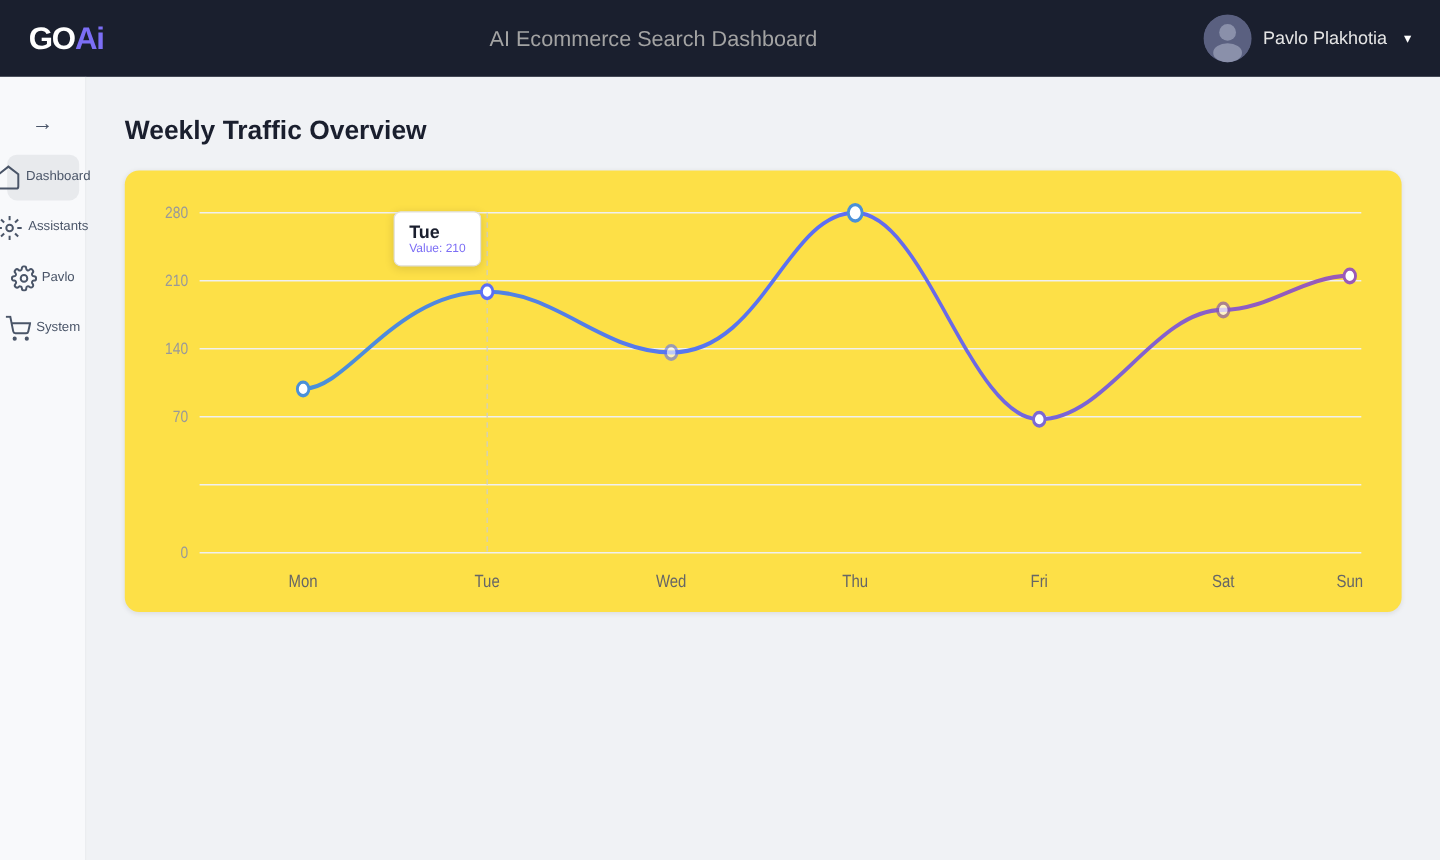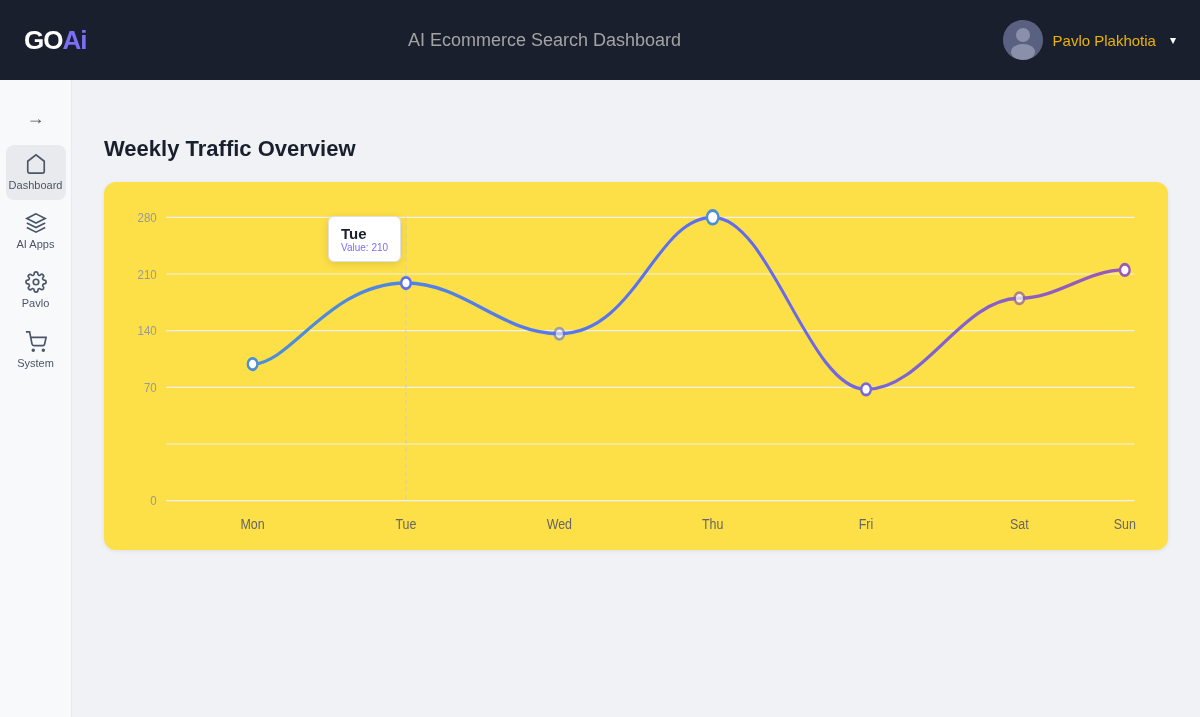--- a/index.html
+++ b/index.html
@@ -1,21 +1,21 @@
 <!DOCTYPE html>
 <html><head>
   <meta charset="utf-8">
   <style>
     * { box-sizing: border-box; margin: 0; padding: 0; }
     body { font-family: -apple-system, BlinkMacSystemFont, 'Segoe UI', sans-serif; background: #f0f2f5; display: flex; flex-direction: column; height: 717px; width: 1200px; overflow: hidden; }
 
     
     .header {
       background: #1a1f2e;
-      height: 80px;
+      height: 64px;
       display: flex;
       align-items: center;
       justify-content: space-between;
       padding: 0 24px;
       flex-shrink: 0;
     }
     .header-logo {
       display: flex;
       align-items: center;
       gap: 2px;
@@ -44,21 +44,21 @@
       height: 40px;
       border-radius: 50%;
       background: #4a4f6a;
       display: flex;
       align-items: center;
       justify-content: center;
       overflow: hidden;
     }
     .user-avatar svg { width: 40px; height: 40px; }
     .user-name {
-      color: #eab308;
+      color: #e5e5e5;
       font-size: 15px;
     }
     .chevron-down {
       color: white;
       font-size: 12px;
       margin-left: 4px;
     }
 
     
     .layout {
@@ -74,21 +74,21 @@
       border-right: 1px solid #e8eaed;
       display: flex;
       flex-direction: column;
       align-items: center;
       padding: 16px 0;
       gap: 4px;
       flex-shrink: 0;
     }
     .sidebar-item {
       display: flex;
-      flex-direction: column;
+      flex-direction: row;
       align-items: center;
       justify-content: center;
       width: 60px;
       padding: 8px 4px;
       border-radius: 8px;
       cursor: pointer;
       gap: 4px;
       text-decoration: none;
     }
     .sidebar-item.active { background: #e8eaed; }
@@ -115,21 +115,20 @@
       align-items: center;
       justify-content: center;
       width: 64px;
     }
 
     
     .main {
       flex: 1;
       padding: 32px 32px 24px;
       overflow-y: auto;
-      margin-top: 24px;
     }
     .page-title {
       font-size: 22px;
       font-weight: 700;
       color: #1a1f2e;
       margin-bottom: 20px;
     }
 
     
     .chart-card {
@@ -199,31 +198,30 @@
 
     <div class="sidebar-item active">
       <span class="sidebar-icon">
         <svg viewBox="0 0 24 24" fill="none" stroke="currentColor" stroke-width="1.8">
           <path d="M3 9l9-7 9 7v11a2 2 0 01-2 2H5a2 2 0 01-2-2z"></path>
         </svg>
       </span>
       <span class="sidebar-label">Dashboard</span>
     </div>
 
-
     <div class="sidebar-item">
       <span class="sidebar-icon">
         <svg viewBox="0 0 24 24" fill="none" stroke="currentColor" stroke-width="1.8">
-          <path d="M12 2L2 7l10 5 10-5-10-5z"></path>
-          <path d="M2 17l10 5 10-5"></path>
-          <path d="M2 12l10 5 10-5"></path>
+          <circle cx="12" cy="12" r="3"></circle>
+          <path d="M12 1v4M12 19v4M4.22 4.22l2.83 2.83M16.95 16.95l2.83 2.83M1 12h4M19 12h4M4.22 19.78l2.83-2.83M16.95 7.05l2.83-2.83"></path>
         </svg>
       </span>
-      <span class="sidebar-label">AI Apps</span>
-    </div>
+      <span class="sidebar-label">Assistants</span>
+    </div>
+
 
     <div class="sidebar-item">
       <span class="sidebar-icon">
         <svg viewBox="0 0 24 24" fill="none" stroke="currentColor" stroke-width="1.8">
           <circle cx="12" cy="12" r="3"></circle>
           <path d="M19.4 15a1.65 1.65 0 00.33 1.82l.06.06a2 2 0 010 2.83 2 2 0 01-2.83 0l-.06-.06a1.65 1.65 0 00-1.82-.33 1.65 1.65 0 00-1 1.51V21a2 2 0 01-4 0v-.09A1.65 1.65 0 009 19.4a1.65 1.65 0 00-1.82.33l-.06.06a2 2 0 01-2.83-2.83l.06-.06A1.65 1.65 0 004.68 15a1.65 1.65 0 00-1.51-1H3a2 2 0 010-4h.09A1.65 1.65 0 004.6 9a1.65 1.65 0 00-.33-1.82l-.06-.06a2 2 0 012.83-2.83l.06.06A1.65 1.65 0 009 4.68a1.65 1.65 0 001-1.51V3a2 2 0 014 0v.09a1.65 1.65 0 001 1.51 1.65 1.65 0 001.82-.33l.06-.06a2 2 0 012.83 2.83l-.06.06A1.65 1.65 0 0019.4 9a1.65 1.65 0 001.51 1H21a2 2 0 010 4h-.09a1.65 1.65 0 00-1.51 1z"></path>
         </svg>
       </span>
       <span class="sidebar-label">Pavlo</span>
     </div>

